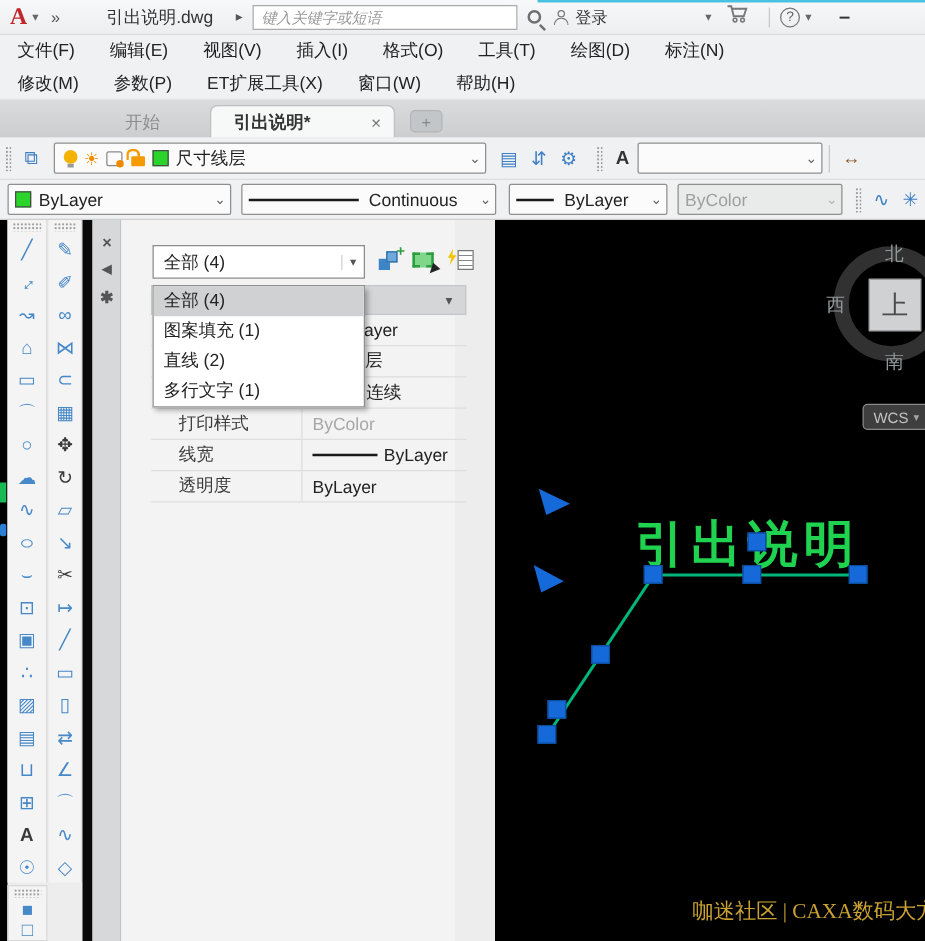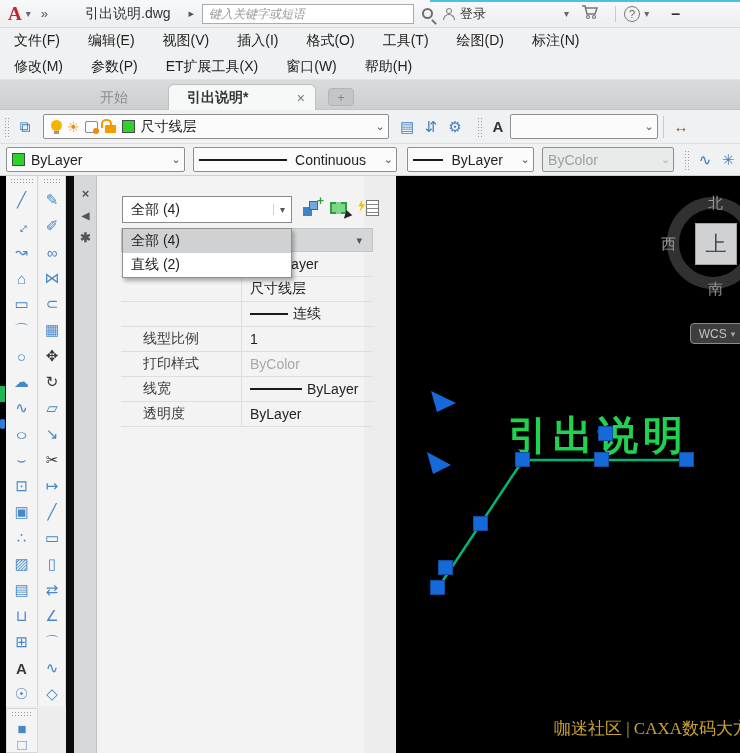--- a/index.html
+++ b/index.html
@@ -373,26 +373,20 @@
           </div>
       </div>
       <div class="prow">
         <div class="plabel"></div>
         <div class="pval">
             <span class="pline" style="width:38px"></span>
             <span>连续</span>
           </div>
       </div>
       <div class="prow">
-        <div class="plabel">线型比例</div>
-        <div class="pval">
-            <span>1</span>
-          </div>
-      </div>
-      <div class="prow">
         <div class="plabel">打印样式</div>
         <div class="pval gray">
             <span>ByColor</span>
           </div>
       </div>
       <div class="prow">
         <div class="plabel">线宽</div>
         <div class="pval">
             <span class="pline" style="width:52px"></span>
             <span>ByLayer</span>
@@ -401,21 +395,23 @@
       <div class="prow">
         <div class="plabel">透明度</div>
         <div class="pval">
             <span>ByLayer</span>
           </div>
       </div>
     </div>
 
     <div class="abs plist">
       <div class="opt sel">全部 (4)</div>
+      <div class="opt">图案填充 (1)</div>
       <div class="opt">直线 (2)</div>
+      <div class="opt">多行文字 (1)</div>
     </div>
   </div>
 
   <div class="abs canvas">
 
     <div class="abs vring"></div>
     <div class="abs vlabel vn">北</div>
     <div class="abs vlabel vw">西</div>
     <div class="abs vlabel vs">南</div>
     <div class="abs vtop">上</div>

